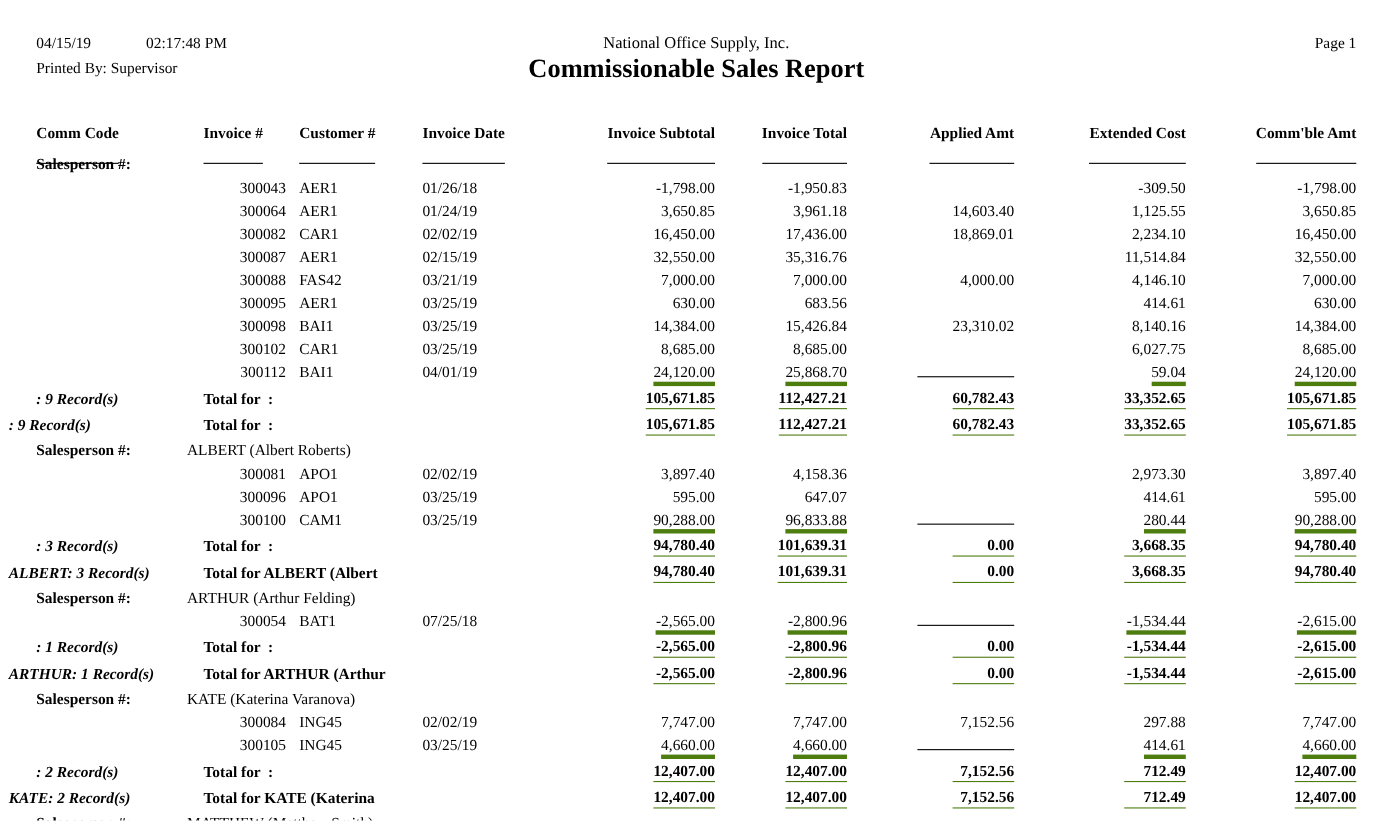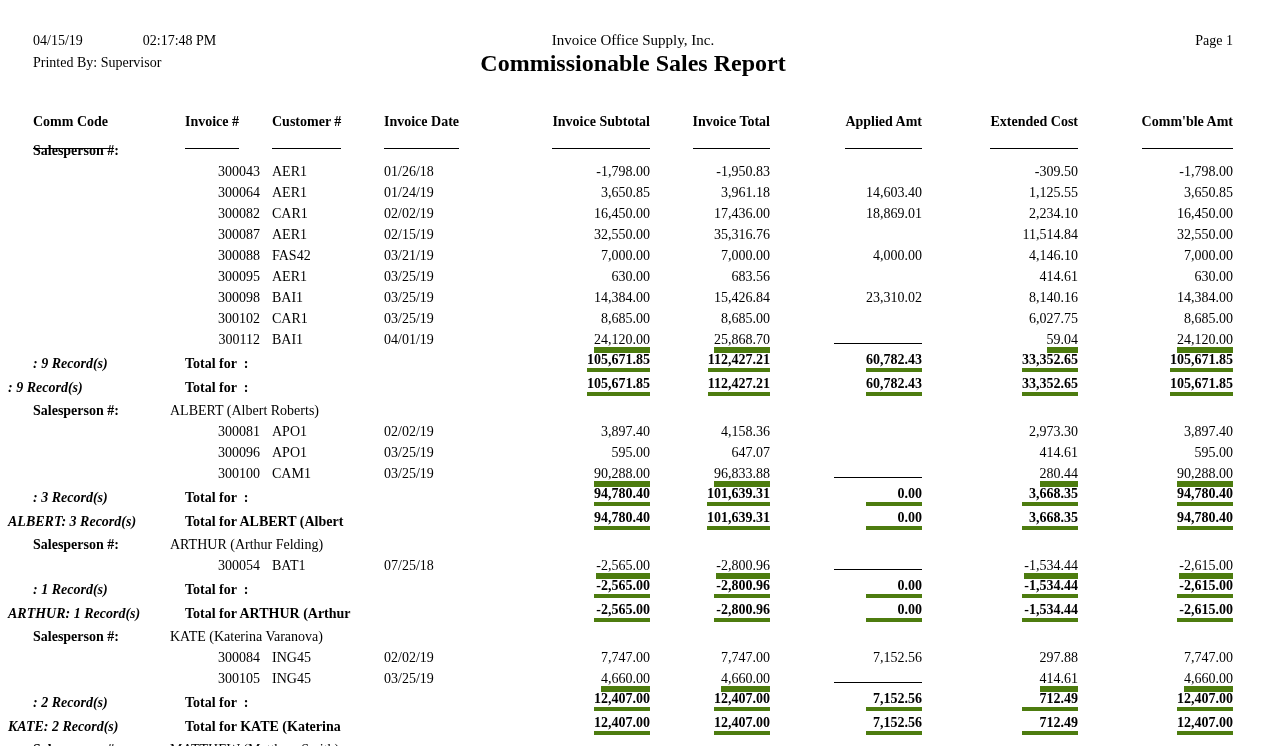--- a/index.html
+++ b/index.html
@@ -7,21 +7,21 @@
     width: 1269px; height: 746px; overflow: hidden;
     background: #ffffff; color: #000000;
     font-family: "Liberation Serif", "DejaVu Serif", serif;
     font-size: 14px;
   }
   .page { padding: 30px 36px 0 33px; }
 
   
   .hdr { display: grid; grid-template-columns: 1fr auto 1fr; align-items: start; }
   .hdr-left { line-height: 22px; }
-  .hdr-left .time { margin-left: 44px; padding-left: 16px; }
+  .hdr-left .time { margin-left: 34px; padding-left: 16px; }
   .hdr-center { text-align: center; }
   .company { font-size: 15px; line-height: 20px; }
   .title { font-size: 24px; font-weight: bold; line-height: 26px; }
   .hdr-right { text-align: right; line-height: 22px; }
 
   
   table { border-collapse: collapse; table-layout: fixed; width: 1200px; margin-top: 32px; }
   th, td { padding: 0; margin: 0; white-space: nowrap; vertical-align: bottom; }
   thead th { height: 22px; font-weight: bold; text-align: left; font-size: 14px; }
   th.num { }
@@ -36,38 +36,38 @@
 
   .sp-row td { height: 23px; }
   .sp-label { font-weight: bold; }
   .sp-name-text { display: inline-block; margin-left: -15px; }
 
   .total-row td { height: 24px; font-weight: bold; }
   .rec { font-style: italic; }
   .hang { display: inline-block; margin-left: -25px; }
   .tlabel { text-align: left; white-space: pre; }
 
-  .u  { border-bottom: 6px solid #4d7c0f; }
+  .u  { border-bottom: 4px solid #4d7c0f; }
   .ub { display: inline-block; width: 88px; height: 15px; border-bottom: 1px solid #000; }
-  .tv { display: inline-block; min-width: 56px; text-align: right; border-bottom: 4px solid #4d7c0f; }
+  .tv { display: inline-block; min-width: 56px; text-align: right; border-bottom: 1px solid #4d7c0f; }
 </style>
 </head>
 <body>
 
 <div class="page">
 
   <div class="hdr">
     <div class="hdr-left">
       <div>
         <span>04/15/19</span><span class="time">02:17:48 PM</span>
       </div>
       <div>Printed By: Supervisor</div>
     </div>
     <div class="hdr-center">
-      <div class="company">Invoice Office Supply, Inc.</div>
+      <div class="company">National Office Supply, Inc.</div>
       <div class="title">Commissionable Sales Report</div>
     </div>
     <div class="hdr-right">
       <div>Page 1</div>
     </div>
   </div>
 
   <table>
     <colgroup>
       <col style="width:152px">

